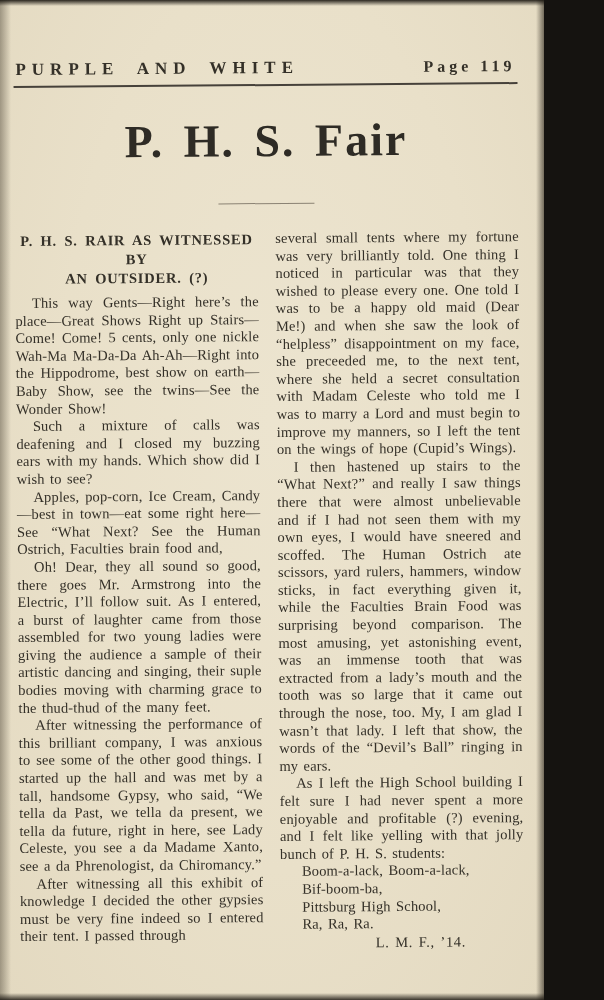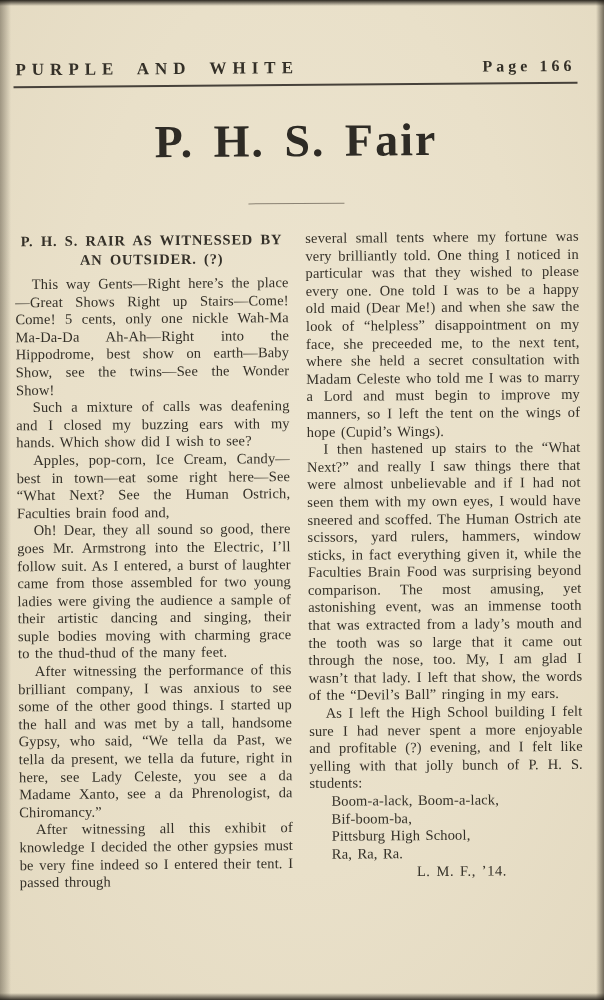--- a/index.html
+++ b/index.html
@@ -4,21 +4,21 @@
 <style>
   html,body { margin:0; padding:0; }
   body {
     width:604px; height:1000px;
     background:#151310;
     font-family:"Liberation Serif", serif;
     overflow:hidden;
   }
   .scan {
     position:relative;
-    width:604px; height:1000px;
+    width:544px; height:1000px;
     color:#343028;
     background:
       linear-gradient(180deg, rgba(28,24,18,.92) 0px, rgba(28,24,18,0) 6px),
       linear-gradient(0deg,   rgba(28,24,18,.85) 0px, rgba(28,24,18,0) 7px),
       linear-gradient(90deg,  rgba(100,92,76,.55) 0px, rgba(100,92,76,0) 11px),
       linear-gradient(270deg, rgba(55,49,38,.65) 0px, rgba(55,49,38,0) 8px),
       radial-gradient(ellipse at 50% 42%, #ece4cf 0%, #e9e0c9 55%, #e3d9c0 100%);
   }
   .page-inner {
     position:absolute; left:0; top:0; right:0; bottom:0;
@@ -74,21 +74,21 @@
   }
 </style>
 </head>
 <body>
 
 <div class="scan">
   <div class="page-inner">
 
     <div class="running-head">
       <span class="paper-name">PURPLE AND WHITE</span>
-      <span class="page-num">Page 166</span>
+      <span class="page-num">Page 119</span>
     </div>
 
     <h1 class="article-title">P. H. S. Fair</h1>
 
     <div class="title-divider"></div>
 
     <div class="columns">
       <div class="col">
         <div class="section-heading">
           <div>P. H. S. RAIR AS WITNESSED BY</div>

